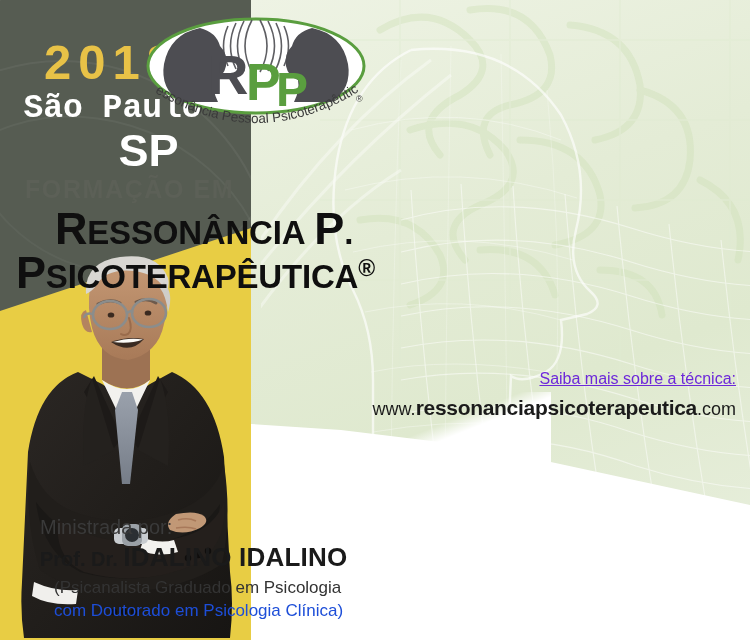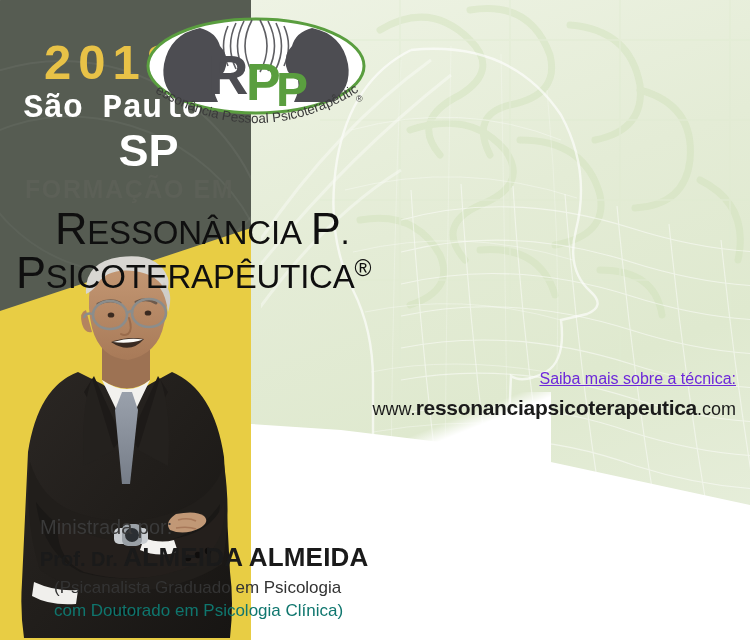--- a/index.html
+++ b/index.html
@@ -120,21 +120,21 @@
   .logo svg{display:block;}
 
   
   .formacao{
     position:absolute;left:25px;top:175px;z-index:8;
     font-size:25px;font-weight:bold;color:#5c6057;
     letter-spacing:1.6px;
   }
   .title{
     position:absolute;left:6px;top:207px;width:493px;z-index:8;
-    color:#0f0f0f;font-weight:normal;line-height:0.97;
+    color:#0f0f0f;font-weight:bold;line-height:0.97;
   }
   .title .line{
     white-space:nowrap;
     font-size:33px;
     letter-spacing:-0.2px;
   }
   .title .cap{font-size:45px;}
   .title .reg{font-size:23px;vertical-align:super;}
   .title .l1{padding-left:49px;}
   .title .l2{padding-left:10px;}
@@ -162,21 +162,21 @@
     color:#1a1a1a;white-space:nowrap;
   }
   .prof .pre{font-size:20px;font-weight:bold;}
   .prof .name{font-size:26px;font-weight:bold;letter-spacing:0.2px;}
   .sub1{
     position:absolute;left:54px;top:578px;z-index:9;
     font-size:17px;color:#333;
   }
   .sub2{
     position:absolute;left:54px;top:601px;z-index:9;
-    font-size:17px;color:#0f766e;
+    font-size:17px;color:#1d4ed8;
   }
 </style>
 </head>
 <body>
 
 <div class="poster">
 
   <div class="left-panel">
     <div class="left-dark-rings"></div>
     <div class="left-dark-rings2"></div>
@@ -400,18 +400,18 @@
     </div>
   </div>
 
   <div class="saiba">Saiba mais sobre a técnica:</div>
   <div class="site">
     <span class="w">www.</span><span class="dom">ressonanciapsicoterapeutica</span><span class="tld">.com</span>
   </div>
 
   <div class="ministrada">Ministrada por:</div>
   <div class="prof">
-    <span class="pre">Prof. Dr. </span><span class="name">ALMEIDA ALMEIDA</span>
+    <span class="pre">Prof. Dr. </span><span class="name">IDALINO IDALINO</span>
   </div>
   <div class="sub1">(Psicanalista Graduado em Psicologia</div>
   <div class="sub2">com Doutorado em Psicologia Clínica)</div>
 
 </div>
 
 </body></html>

